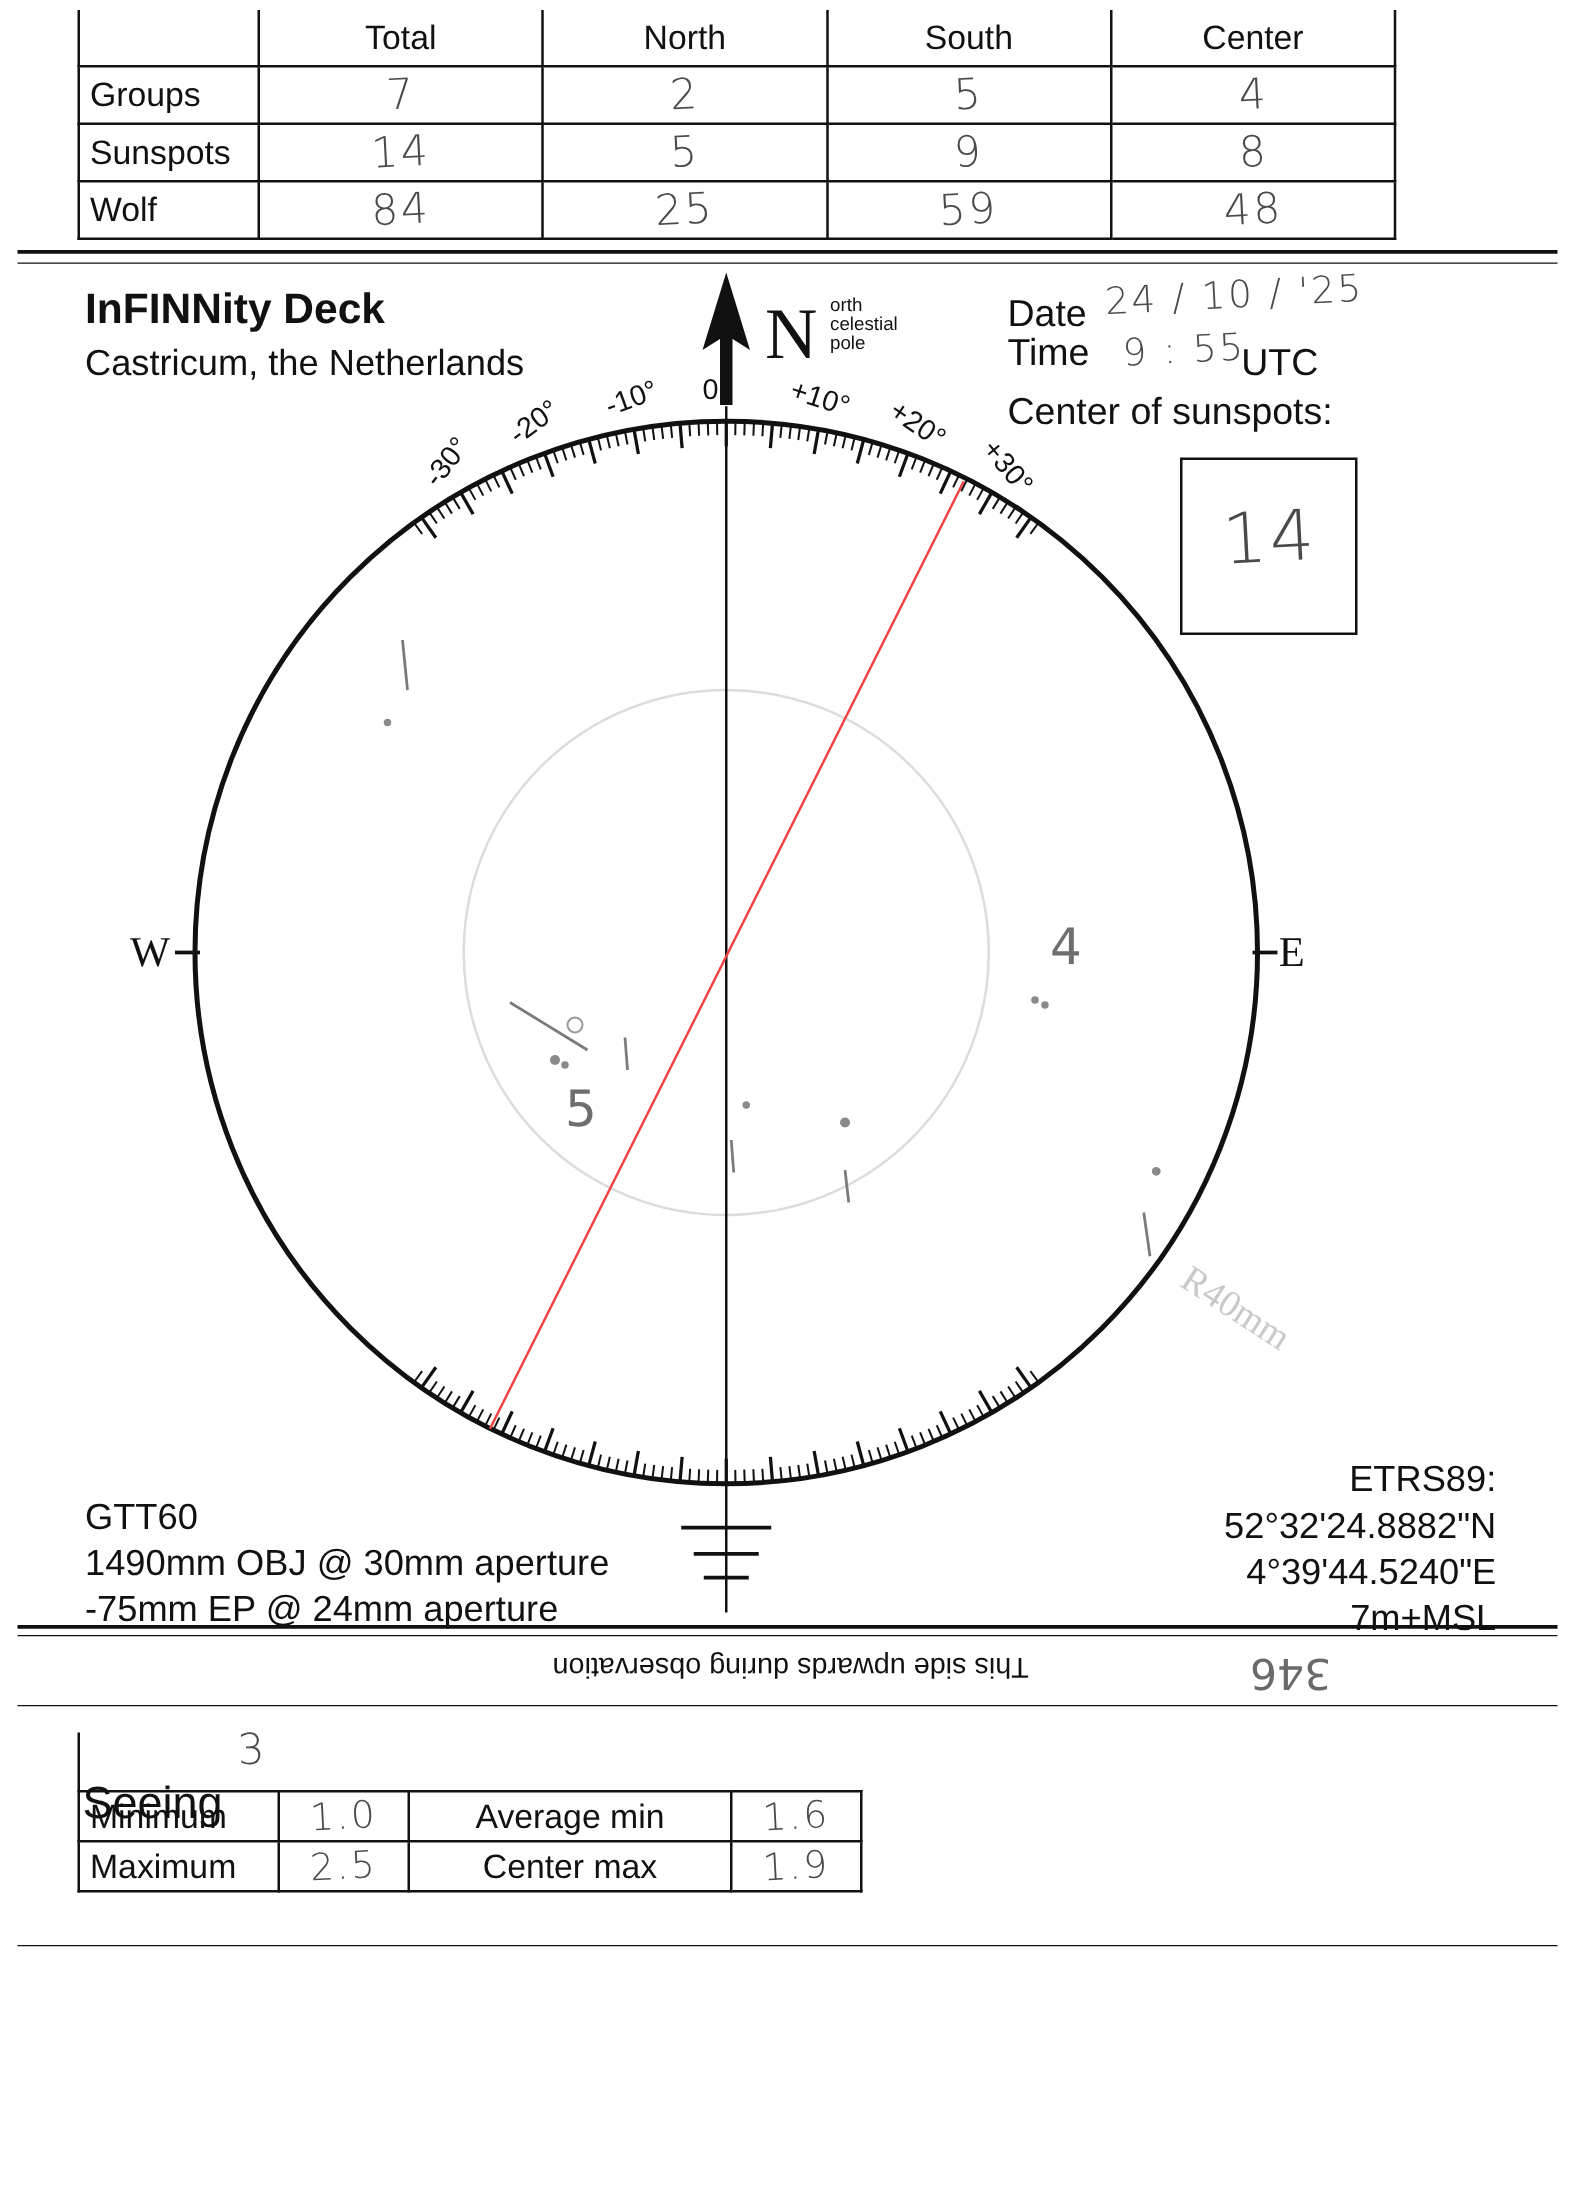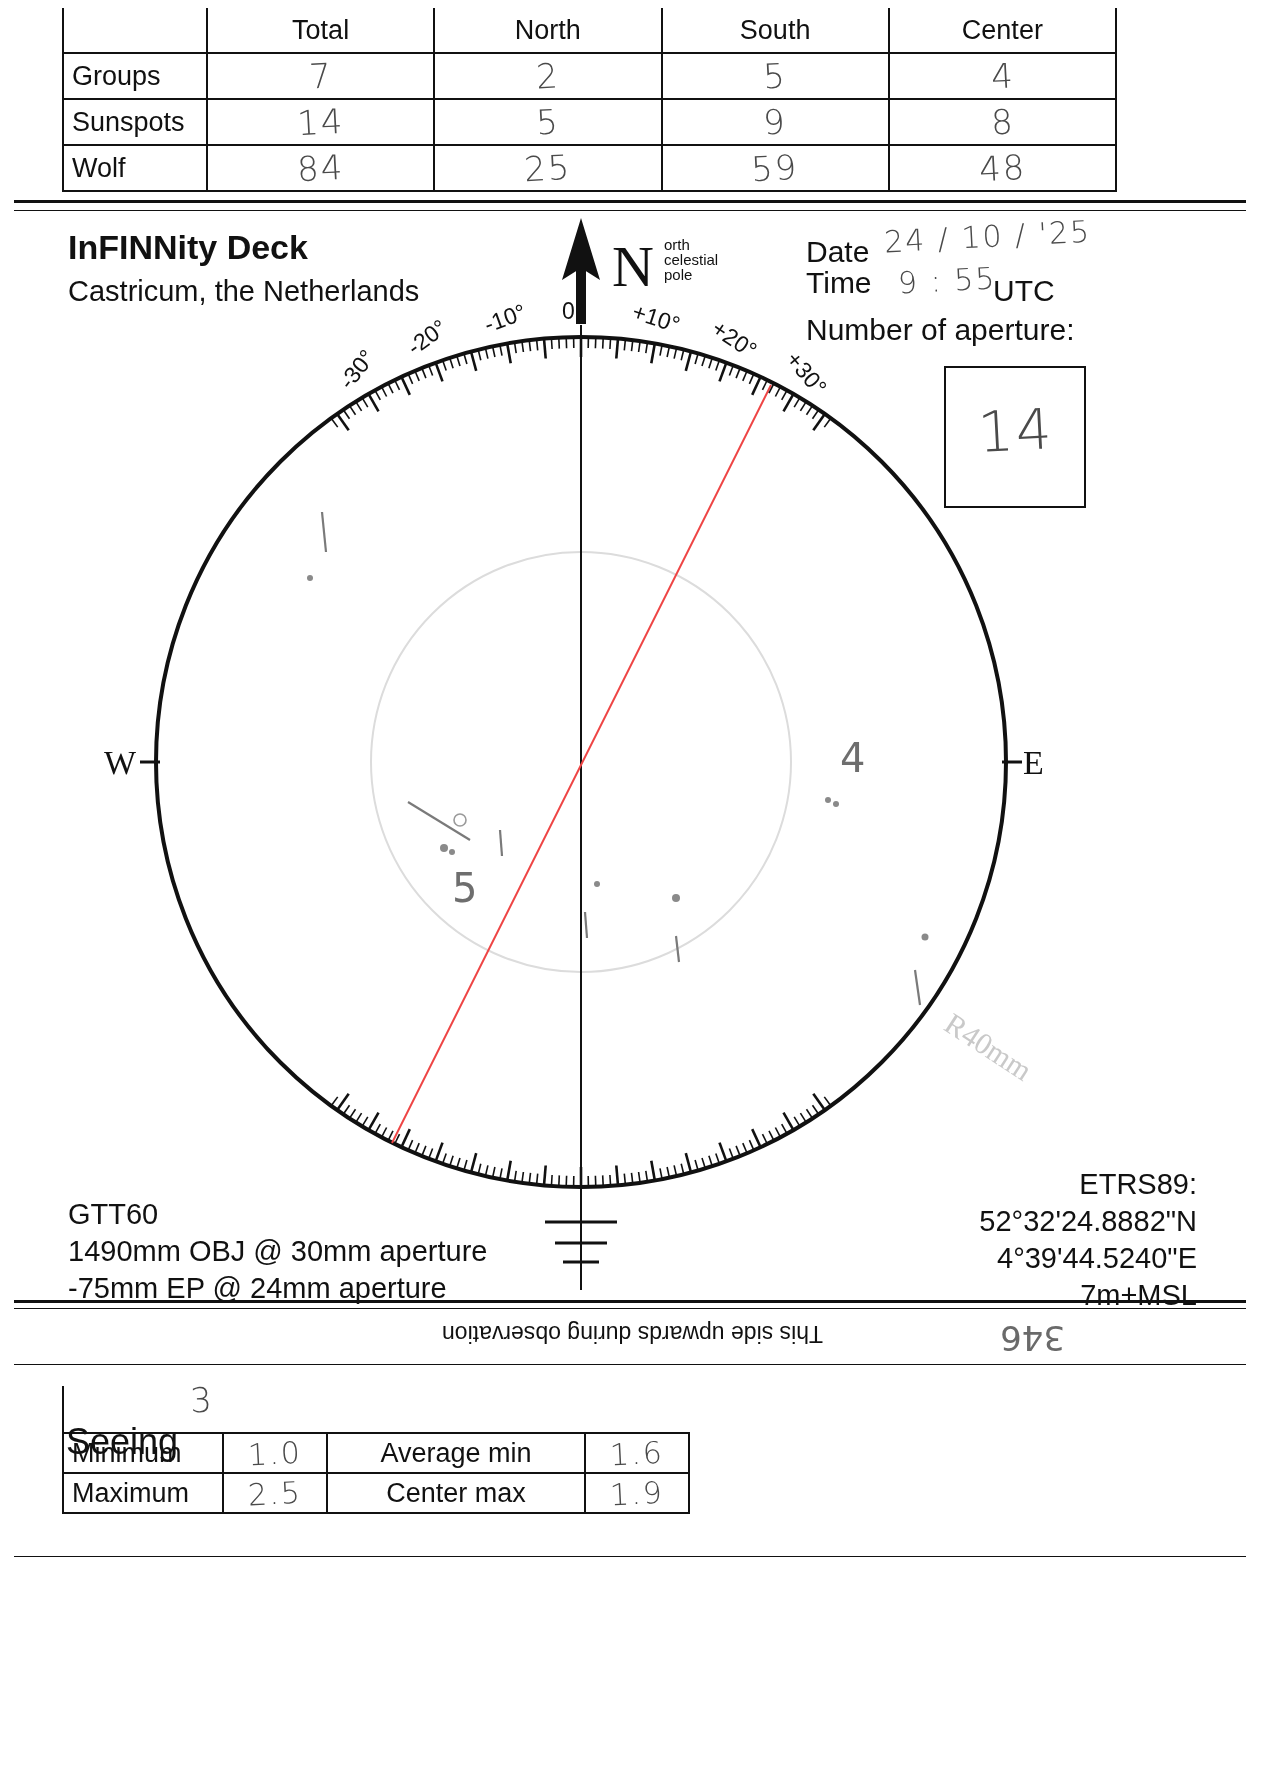--- a/index.html
+++ b/index.html
@@ -283,21 +283,21 @@
   <div class="bigN">N</div>
   <div class="np-label">orth<br>celestial<br>pole</div>
 
   <div class="date-row">Date</div>
   <div class="date-row date-val"><span class="hand sm">24 / 10 / '25</span></div>
 
   <div class="time-row">Time</div>
   <div class="time-row time-val"><span class="hand sm">9 : 55</span></div>
   <div class="utc">UTC</div>
 
-  <div class="nos-row">Number of aperture:</div>
+  <div class="nos-row">Center of sunspots:</div>
   <div class="nos-box">
     <span class="hand">14</span>
   </div>
 
   <svg class="disc-wrap" viewBox="0 0 1265 1766">
     <defs>
       <g id="tickgroup"></g>
     </defs>
 
     <circle cx="581" cy="762" r="425" fill="none" stroke="#111" stroke-width="4"></circle>

